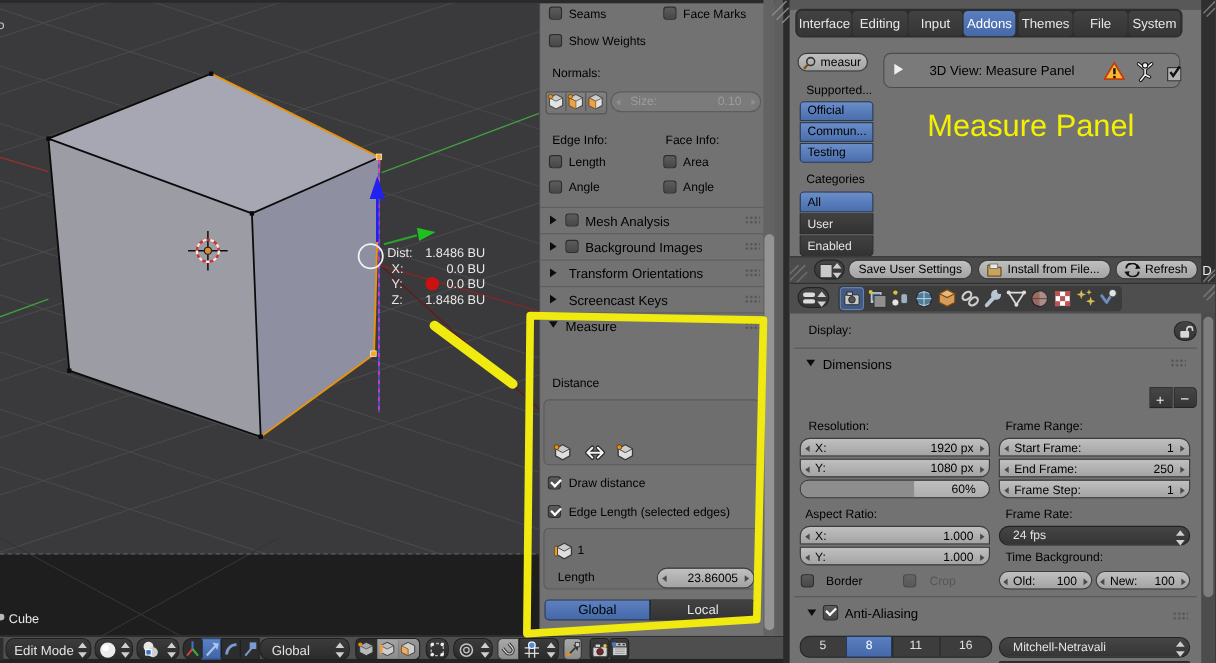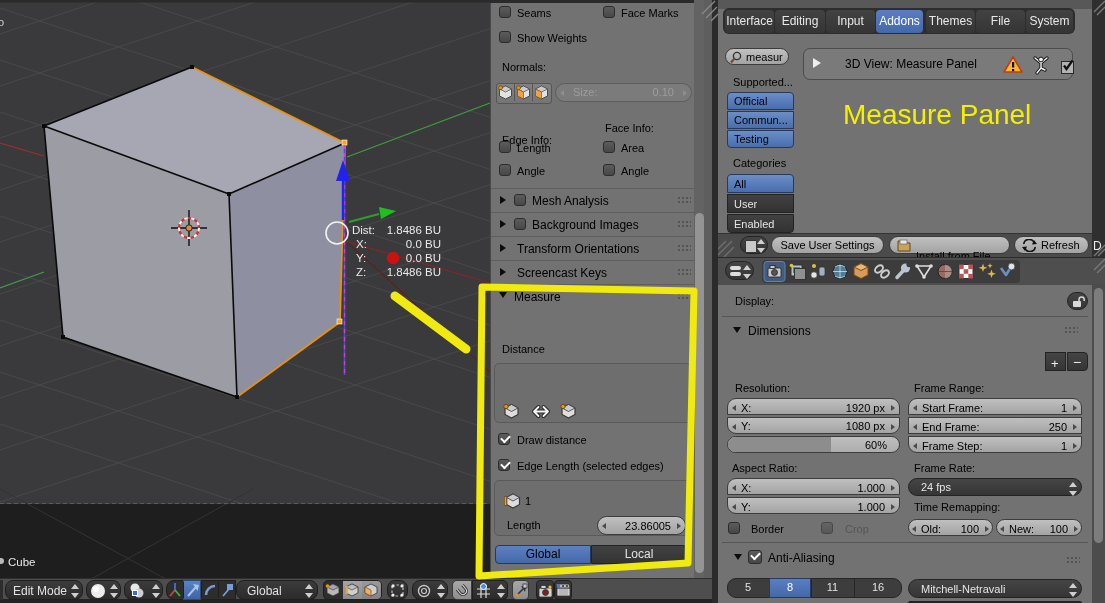--- a/index.html
+++ b/index.html
@@ -278,21 +278,21 @@
     <polygon points="8.5,2 14.5,5 8.5,8 2.5,5" fill="#cccccf" stroke="#4a4a4a" stroke-width="0.7"></polygon>
     <polygon points="2.5,5 8.5,8 8.5,15 2.5,12" fill="#eda345" stroke="#8a5510" stroke-width="0.7"></polygon>
   </g>
 </svg>
 <div class="abs" style="left:555px;top:83px;width:137px;height:19px;background:#7b7b7b;border:1px solid #5d5d5d;border-radius:10px;box-sizing:border-box;">
   <span style="position:absolute;left:17px;top:2px;color:#9d9d9d;font-size:11px;">Size:</span>
   <span style="position:absolute;right:17px;top:2px;color:#9d9d9d;font-size:11px;">0.10</span>
   <span class="la" style="left:4px;top:6px;border-right-color:#8f8f8f;"></span>
   <span class="ra" style="right:4px;top:6px;border-left-color:#8f8f8f;"></span>
 </div>
-<div class="lab" style="left:502px;top:122px;margin-top:12px;">Edge Info:</div>
+<div class="lab" style="left:502px;top:122px;">Edge Info:</div>
 <div class="lab" style="left:605px;top:122px;">Face Info:</div>
 <div class="cb" style="left:499px;top:141px;"></div>
     <div class="lab" style="left:517px;top:142px;">Length</div>
 <div class="cb" style="left:603px;top:141px;"></div>
     <div class="lab" style="left:621px;top:142px;">Area</div>
 <div class="cb" style="left:499px;top:164px;"></div>
     <div class="lab" style="left:517px;top:165px;">Angle</div>
 <div class="cb" style="left:603px;top:164px;"></div>
     <div class="lab" style="left:621px;top:165px;">Angle</div>
 
@@ -443,21 +443,21 @@
 <div class="pillD" style="left:740px;top:236px;width:28px;height:18px;">
   <span style="position:absolute;left:4px;top:3px;width:10px;height:11px;background:#c9c9c9;border:1px solid #333;border-radius:1px;"></span>
   <span class="ud" style="right:2px;top:2px;"></span>
 </div>
 <div class="pillL" style="left:771px;top:236px;width:113px;height:18px;text-align:center;line-height:16px;">Save User Settings</div>
 <div class="pillL" style="left:889px;top:236px;width:121px;height:18px;">
   <svg width="15" height="13" style="position:absolute;left:7px;top:2px;">
     <path d="M1,2 L5,2 L6.5,4 L13,4 L13,12 L1,12 Z" fill="#c9a35c" stroke="#5a4010" stroke-width="0.9"></path>
     <rect x="3" y="1" width="7" height="4" fill="#e8e8e8" stroke="#666" stroke-width="0.7"></rect>
   </svg>
-  <span style="position:absolute;left:26px;top:13px;">Install from File...</span>
+  <span style="position:absolute;left:26px;top:2px;">Install from File...</span>
 </div>
 <div class="pillL" style="left:1014px;top:236px;width:75px;height:18px;">
   <svg width="15" height="13" style="position:absolute;left:7px;top:2px;">
     <path d="M2,5 A5 4 0 0 1 12,4 M13,8 A5 4 0 0 1 3,9" fill="none" stroke="#111" stroke-width="1.7"></path>
     <polygon points="12,1 15,5 10,5.5" fill="#111"></polygon>
         <polygon points="3,12 0,8 5,7.5" fill="#111"></polygon>
   </svg>
   <span style="position:absolute;left:26px;top:2px;">Refresh</span>
 </div>
 
@@ -613,21 +613,21 @@
 <div class="pillL" style="left:727px;top:497px;width:173px;height:17px;border-radius:0 0 9px 9px;">
   <span style="position:absolute;left:13px;top:3px;">Y:</span>
       <span style="position:absolute;right:14px;top:3px;">1.000</span>
   <span class="la" style="left:4px;top:6px;"></span>
       <span class="ra" style="right:4px;top:6px;"></span>
 </div>
 <div class="pillD" style="left:908px;top:478px;width:174px;height:18px;">
       <span style="position:absolute;left:12px;top:2px;">24 fps</span>
       <span class="ud" style="right:4px;top:2.5px;"></span>
     </div>
-<div class="lab" style="left:914px;top:501px;">Time Remapping:</div>
+<div class="lab" style="left:914px;top:501px;">Time Background:</div>
 <div class="cb" style="left:728px;top:522px;"></div>
     <div class="lab" style="left:751px;top:523px;">Border</div>
 <div class="cb" style="left:821px;top:522px;opacity:.6;"></div>
     <div class="lab" style="left:845px;top:523px;color:#565656;">Crop</div>
 <div class="pillL" style="left:908px;top:519px;width:85px;height:17px;">
   <span style="position:absolute;left:12px;top:3px;">Old:</span>
       <span style="position:absolute;right:13px;top:3px;">100</span>
   <span class="la" style="left:3px;top:6px;"></span>
       <span class="ra" style="right:3px;top:6px;"></span>
 </div>

